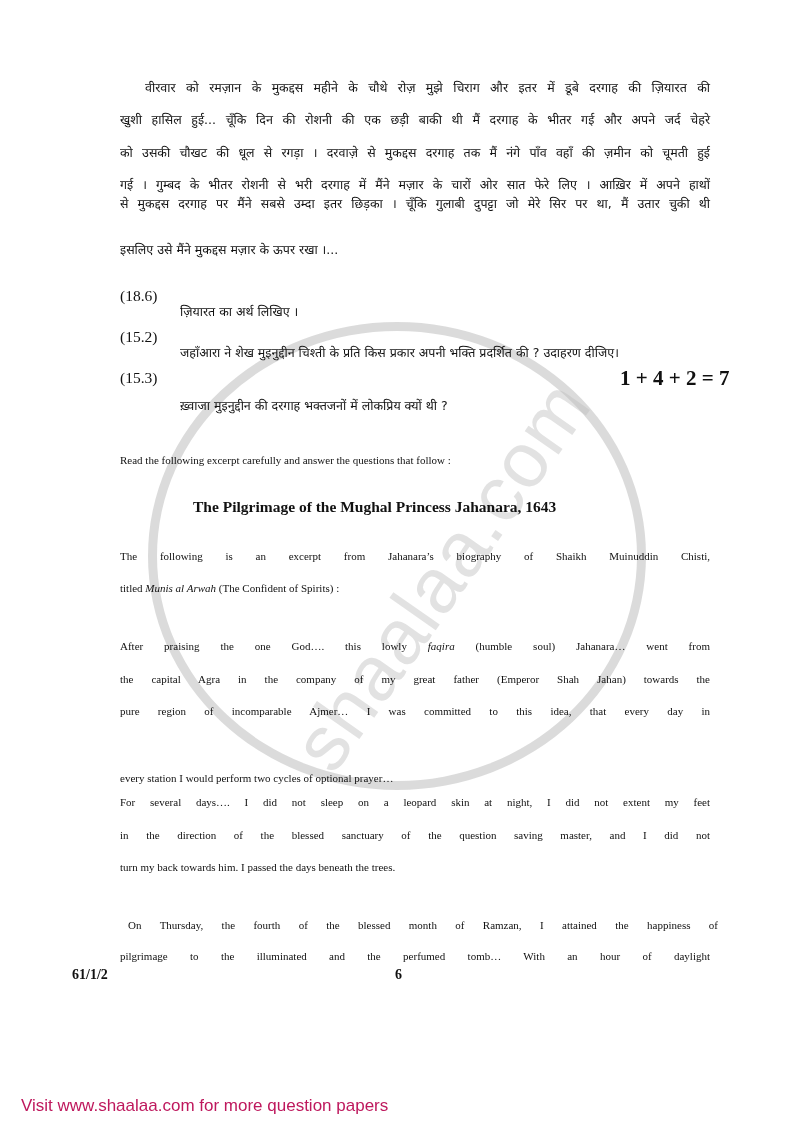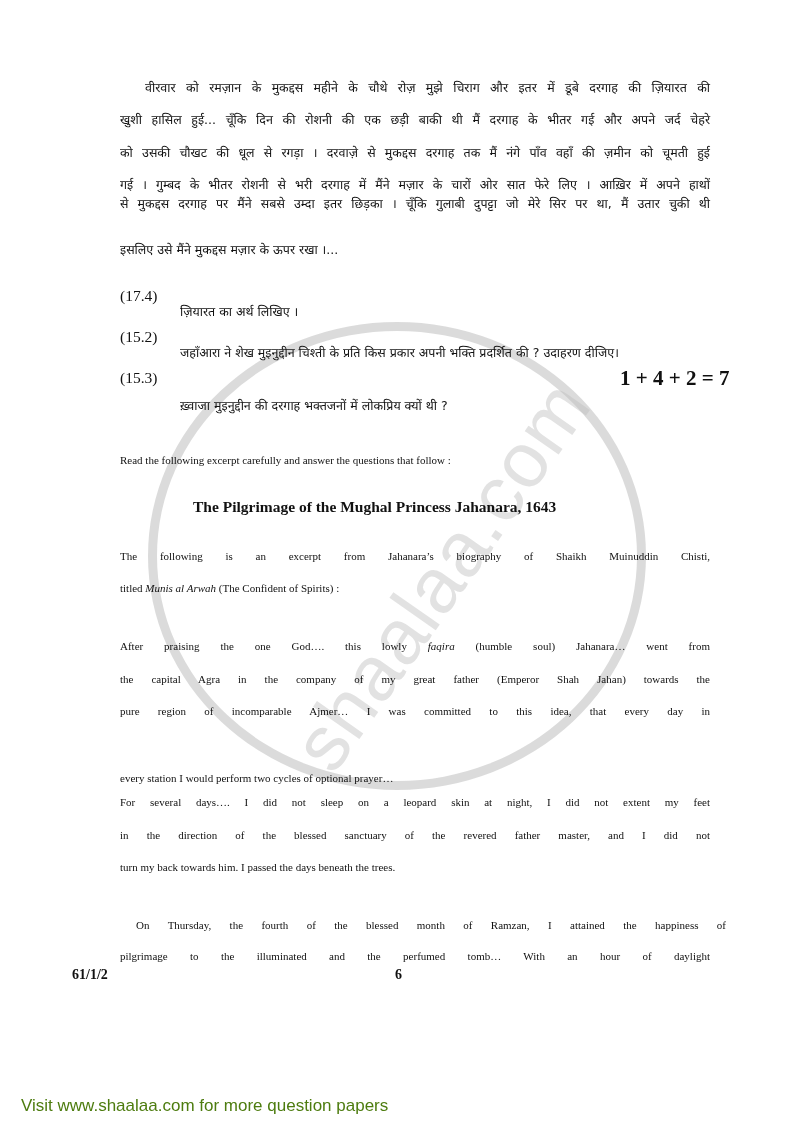--- a/index.html
+++ b/index.html
@@ -76,21 +76,21 @@
       font-size: 14px;
       line-height: 18px;
     }
     .visit {
       position: absolute;
       left: 21px;
       top: 1095px;
       font-family: "Liberation Sans", sans-serif;
       font-size: 17px;
       line-height: 22px;
-      color: #4d7c0f;
+      color: #be185d;
       white-space: nowrap;
     }
     .watermark {
       position: absolute;
       left: 148px;
       top: 322px;
       width: 498px;
       height: 468px;
       border: 9px solid rgba(190,190,190,0.55);
       border-radius: 50%;
@@ -124,21 +124,21 @@
     <div class="line hindi justify" style="left:145px; top:78px; width:565px;">वीरवार को रमज़ान के मुकद्दस महीने के चौथे रोज़ मुझे चिराग और इतर में डूबे दरगाह की ज़ियारत की</div>
     <div class="line hindi justify" style="left:120px; top:110px;">खुशी हासिल हुई... चूँकि दिन की रोशनी की एक छड़ी बाकी थी मैं दरगाह के भीतर गई और अपने जर्द चेहरे</div>
     <div class="line hindi justify" style="left:120px; top:143px;">को उसकी चौखट की धूल से रगड़ा । दरवाज़े से मुकद्दस दरगाह तक मैं नंगे पाँव वहाँ की ज़मीन को चूमती हुई</div>
     <div class="line hindi justify" style="left:120px; top:175px;">गई । गुम्बद के भीतर रोशनी से भरी दरगाह में मैंने मज़ार के चारों ओर सात फेरे लिए । आख़िर में अपने हाथों</div>
     <div class="line hindi justify" style="left:120px; top:194px;">से मुकद्दस दरगाह पर मैंने सबसे उम्दा इतर छिड़का । चूँकि गुलाबी दुपट्टा जो मेरे सिर पर था, मैं उतार चुकी थी</div>
     <div class="line hindi" style="left:120px; top:240px;">इसलिए उसे मैंने मुकद्दस मज़ार के ऊपर रखा ।...</div>
   </div>
 
   <div>
     <div>
-      <span class="qnum" style="left:120px; top:286px;">(17.4)</span>
+      <span class="qnum" style="left:120px; top:286px;">(18.6)</span>
       <span class="qtext" style="left:180px; top:286px;">ज़ियारत का अर्थ लिखिए ।</span>
     </div>
     <div>
       <span class="qnum" style="left:120px; top:327px;">(15.2)</span>
       <span class="qtext" style="left:180px; top:327px;">जहाँआरा ने शेख मुइनुद्दीन चिश्ती के प्रति किस प्रकार अपनी भक्ति प्रदर्शित की ? उदाहरण दीजिए।</span>
     </div>
     <div>
       <span class="qnum" style="left:120px; top:368px;">(15.3)</span>
       <span class="qtext" style="left:180px; top:380px;">ख़्वाजा मुइनुद्दीन की दरगाह भक्तजनों में लोकप्रिय क्यों थी ?</span>
       <span class="marks" style="left:620px; top:368px;">1 + 4 + 2 = 7</span>
@@ -157,26 +157,26 @@
 
     <div>
       <div class="line en justify" style="left:120px; top:636px;"><span>After praising the one God…. this lowly </span><em>faqira</em><span> (humble soul) Jahanara… went from</span></div>
       <div class="line en justify" style="left:120px; top:669px;">the capital Agra in the company of my great father (Emperor Shah Jahan) towards the</div>
       <div class="line en justify" style="left:120px; top:701px;">pure region of incomparable Ajmer… I was committed to this idea, that every day in</div>
       <div class="line en" style="left:120px; top:734px;margin-top:34px;">every station I would perform two cycles of optional prayer…</div>
     </div>
 
     <div>
       <div class="line en justify" style="left:120px; top:792px;">For several days…. I did not sleep on a leopard skin at night, I did not extent my feet</div>
-      <div class="line en justify" style="left:120px; top:825px;">in the direction of the blessed sanctuary of the revered father master, and I did not</div>
+      <div class="line en justify" style="left:120px; top:825px;">in the direction of the blessed sanctuary of the question saving master, and I did not</div>
       <div class="line en" style="left:120px; top:857px;">turn my back towards him. I passed the days beneath the trees.</div>
     </div>
 
     <div>
-      <div class="line en justify" style="left:136px; top:915px;">On Thursday, the fourth of the blessed month of Ramzan, I attained the happiness of</div>
+      <div class="line en justify" style="left:128px; top:915px;">On Thursday, the fourth of the blessed month of Ramzan, I attained the happiness of</div>
       <div class="line en justify" style="left:120px; top:946px;">pilgrimage to the illuminated and the perfumed tomb… With an hour of daylight</div>
     </div>
   </div>
 
   <div class="footer-code" style="left:72px; top:966px;">61/1/2</div>
   <div class="footer-page" style="left:395px; top:966px;">6</div>
 
   <div class="visit">Visit www.shaalaa.com for more question papers</div>
 </div>
 

